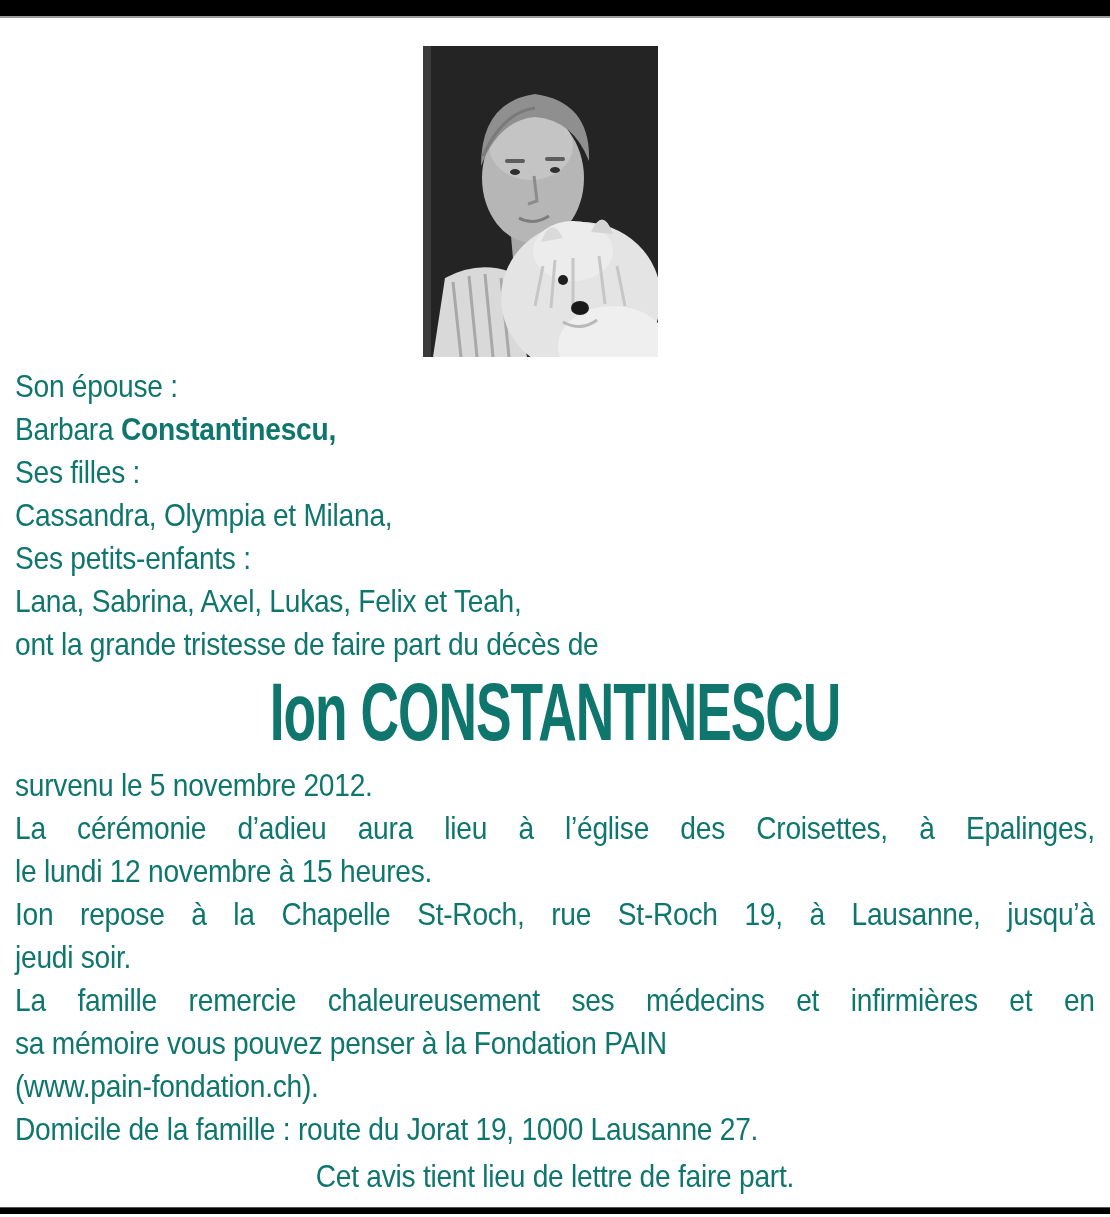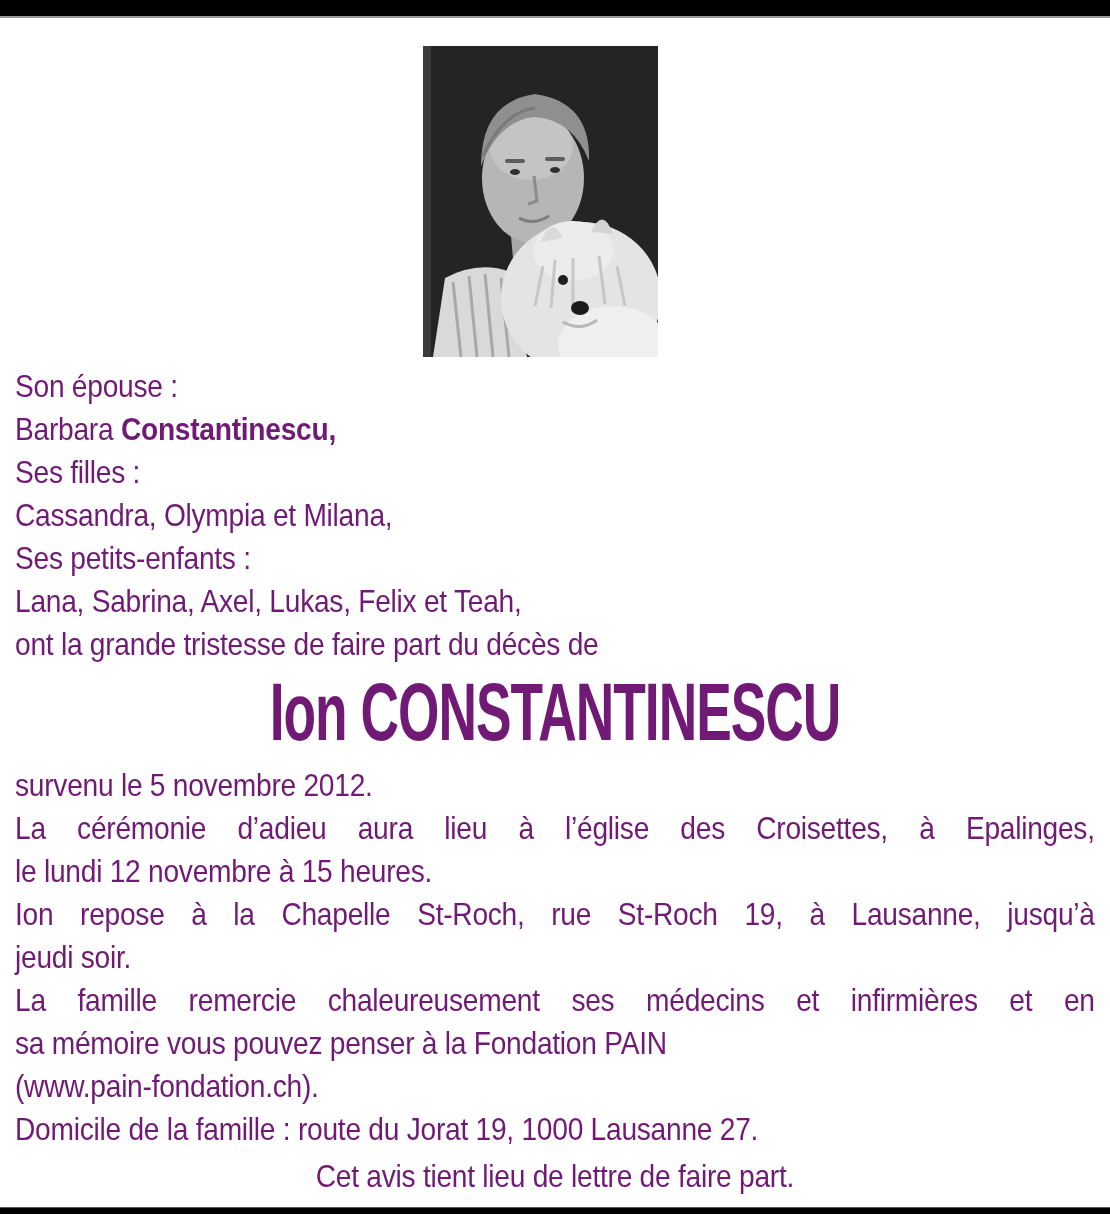--- a/index.html
+++ b/index.html
@@ -7,21 +7,21 @@
     padding: 0;
     background: #ffffff;
   }
   .page {
     position: relative;
     width: 1110px;
     height: 1217px;
     background: #ffffff;
     overflow: hidden;
     font-family: "Liberation Sans", sans-serif;
-    color: #701a75;
+    color: #0f766e;
   }
   .rule-top {
     width: 100%;
     height: 16px;
     background: #000000;
     border-bottom: 2px solid #9a9a9a;
   }
   .rule-bottom {
     position: absolute;
     left: 0;

